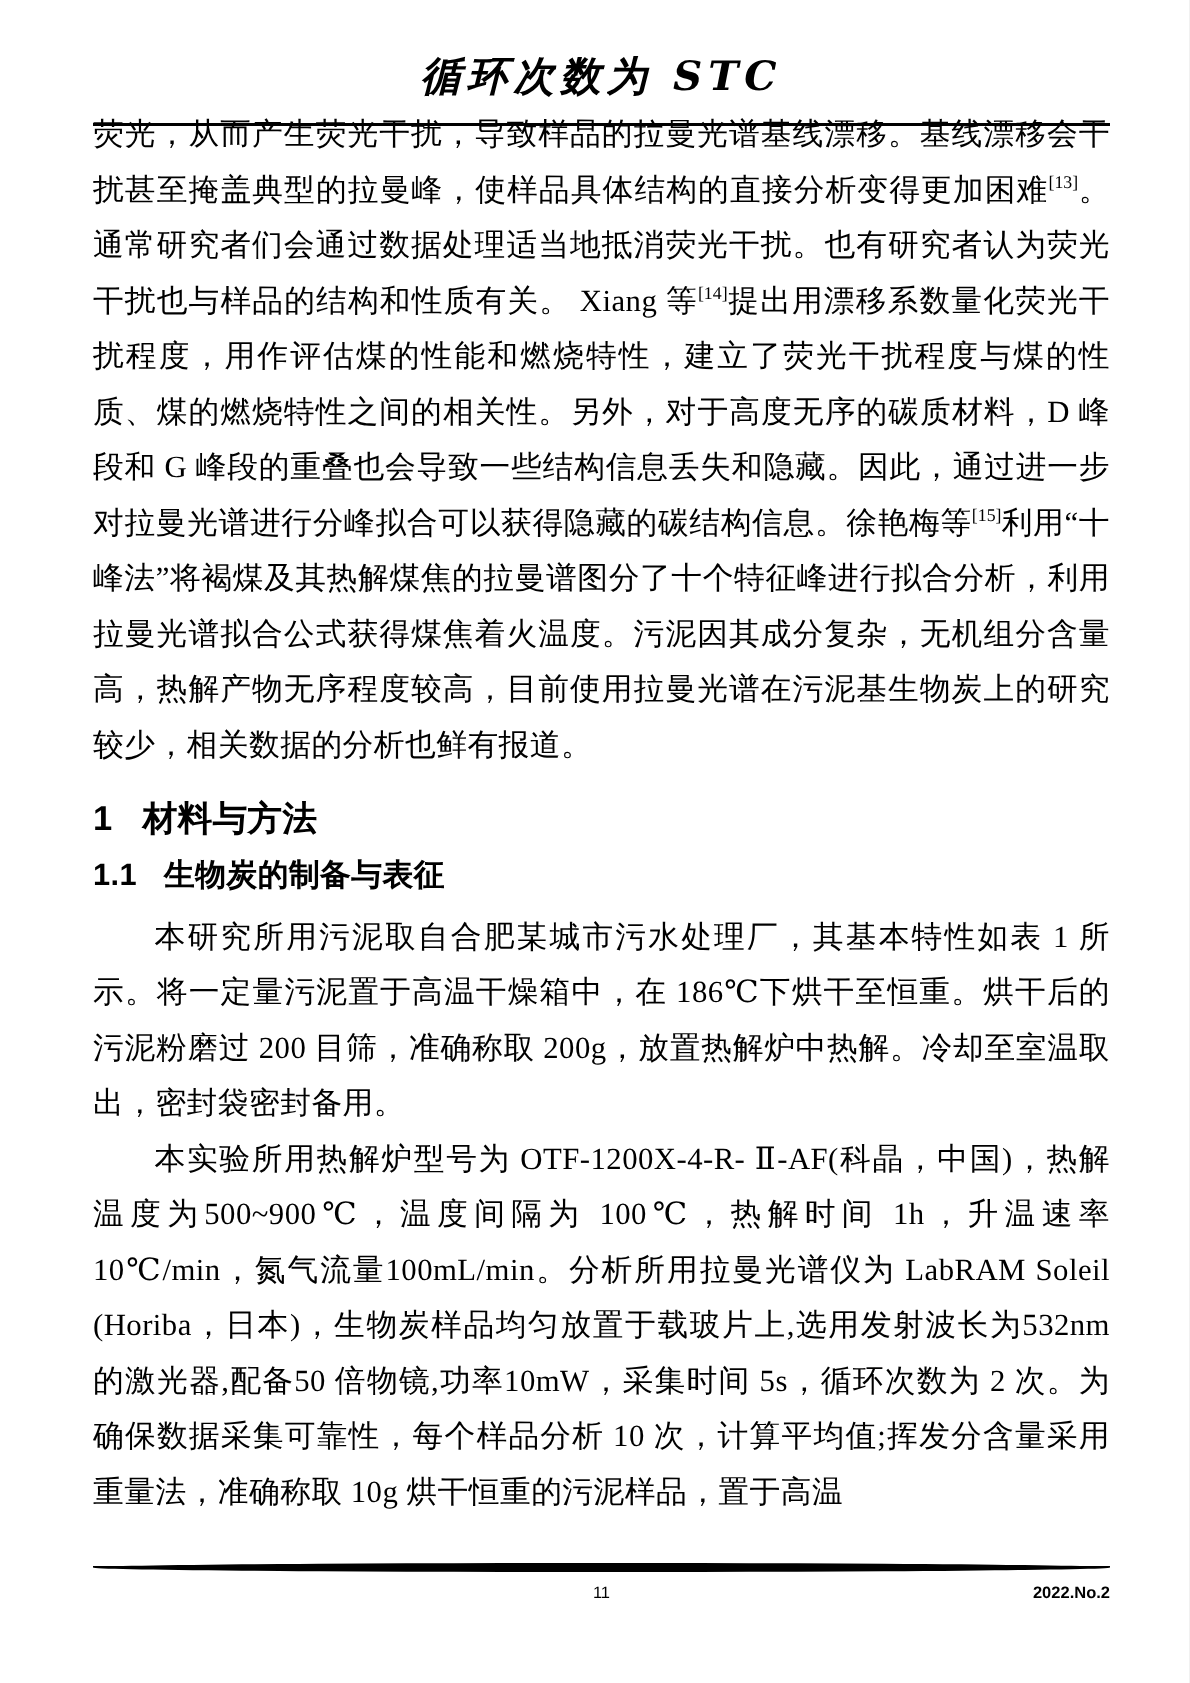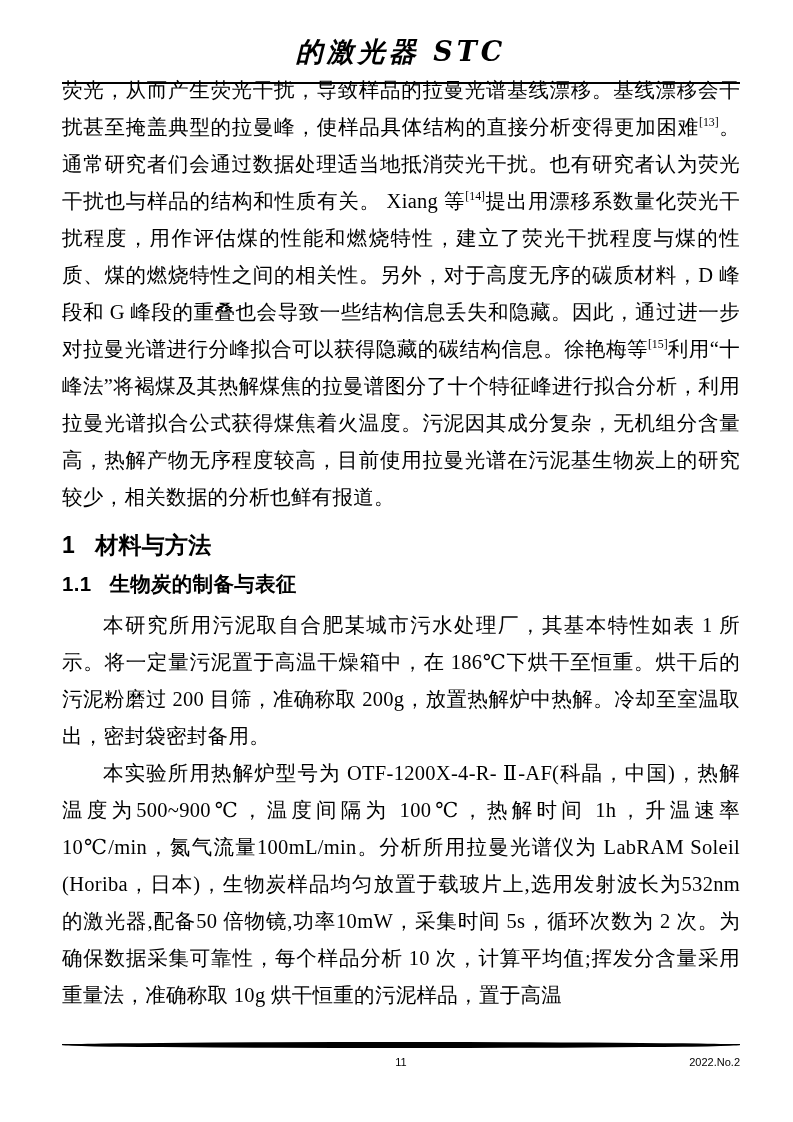--- a/index.html
+++ b/index.html
@@ -127,29 +127,30 @@
   .page-number {
     position: absolute;
     left: 0;
     width: 100%;
     text-align: center;
   }
   .issue-label {
     position: absolute;
     right: 0;
     text-align: right;
+    font-weight: bold;
   }
 </style>
 </head>
 <body>
 
 <div class="page">
 
   <div class="header">
-    <div class="journal-title">的激光器 STC</div>
+    <div class="journal-title">循环次数为 STC</div>
     <div class="header-rule"></div>
   </div>
 
   <div class="doc-body" id="doc-body">
       <p class="para"><span>荧光，从而产生荧光干扰，导致样品的拉曼光谱基线漂移。基线漂移会干扰甚至掩盖典型的拉曼峰，使样品具体结构的直接分析变得更加困难</span><sup class="cite">[13]</sup><span>。通常研究者们会通过数据处理适当地抵消荧光干扰。也有研究者认为荧光干扰也与样品的结构和性质有关。 Xiang 等</span><sup class="cite">[14]</sup><span>提出用漂移系数量化荧光干扰程度，用作评估煤的性能和燃烧特性，建立了荧光干扰程度与煤的性质、煤的燃烧特性之间的相关性。另外，对于高度无序的碳质材料，D 峰段和 G 峰段的重叠也会导致一些结构信息丢失和隐藏。因此，通过进一步对拉曼光谱进行分峰拟合可以获得隐藏的碳结构信息。徐艳梅等</span><sup class="cite">[15]</sup><span>利用“十峰法”将褐煤及其热解煤焦的拉曼谱图分了十个特征峰进行拟合分析，利用拉曼光谱拟合公式获得煤焦着火温度。污泥因其成分复杂，无机组分含量高，热解产物无序程度较高，目前使用拉曼光谱在污泥基生物炭上的研究较少，相关数据的分析也鲜有报道。</span></p>
       <h2 class="sec"><span>1   材料与方法</span></h2>
       <h3 class="subsec"><span>1.1   生物炭的制备与表征</span></h3>
       <p class="para indent"><span>本研究所用污泥取自合肥某城市污水处理厂，其基本特性如表 1 所示。将一定量污泥置于高温干燥箱中，在 186℃下烘干至恒重。烘干后的污泥粉磨过 200 目筛，准确称取 200g，放置热解炉中热解。冷却至室温取出，密封袋密封备用。</span></p>
       <p class="para indent"><span>本实验所用热解炉型号为 OTF-1200X-4-R- Ⅱ-AF(科晶，中国)，热解温度为500~900℃，温度间隔为 100℃，热解时间 1h，升温速率 10℃/min，氮气流量100mL/min。分析所用拉曼光谱仪为 LabRAM Soleil (Horiba，日本)，生物炭样品均匀放置于载玻片上,选用发射波长为532nm 的激光器,配备50 倍物镜,功率10mW，采集时间 5s，循环次数为 2 次。为确保数据采集可靠性，每个样品分析 10 次，计算平均值;挥发分含量采用重量法，准确称取 10g 烘干恒重的污泥样品，置于高温</span></p>
     </div>

